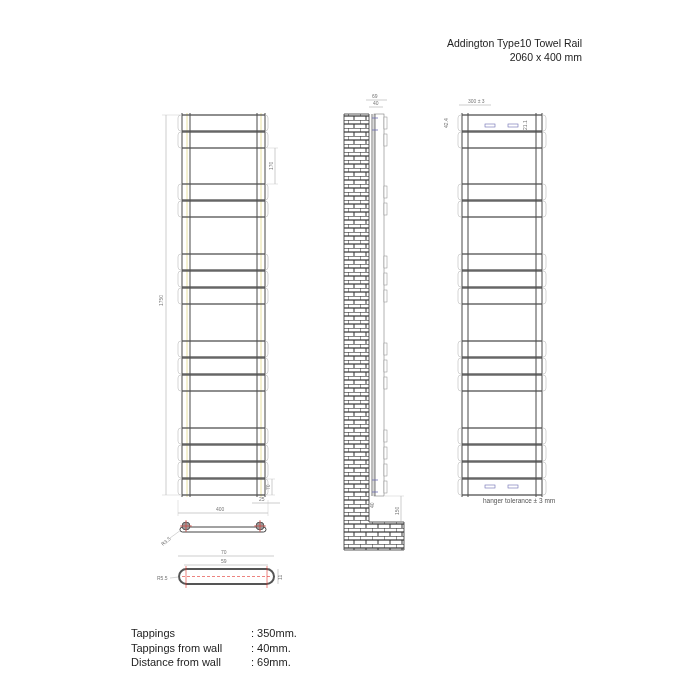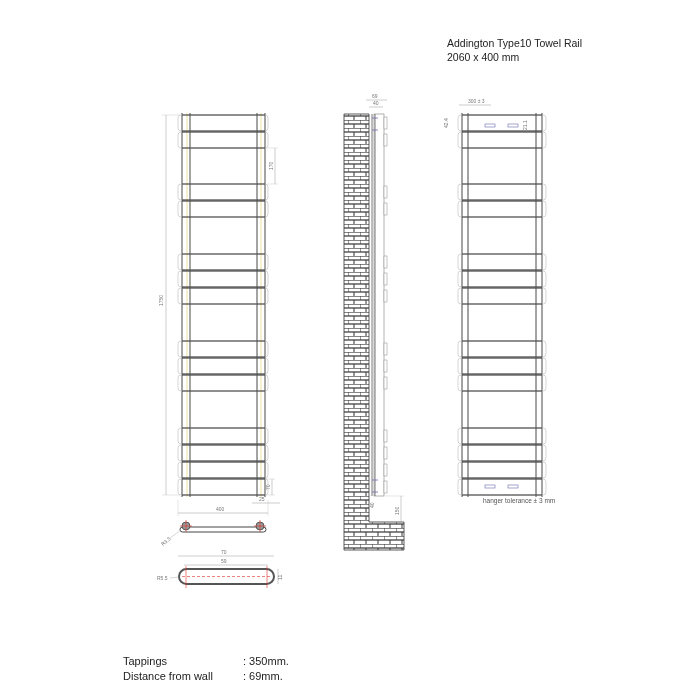--- a/index.html
+++ b/index.html
@@ -1,20 +1,20 @@
 <!DOCTYPE html>
 <html><head>
 <meta charset="utf-8">
 <style>
   html, body { margin:0; padding:0; background:#ffffff; }
   body { width:700px; height:700px; position:relative; overflow:hidden; font-family:"Liberation Sans", sans-serif; color:#222; }
-  .title-block { position:absolute; right:118px; top:36px; font-size:10.5px; line-height:14px; color:#222; }
+  .title-block { position:absolute; right:118px; top:36px; text-align:right; font-size:10.5px; line-height:14px; color:#222; }
   .title-block div { white-space:nowrap; }
   svg.drawing { position:absolute; left:0; top:0; }
-  .specs { position:absolute; left:123px; top:626px; font-size:11px; line-height:14.5px; color:#222;margin-top:28px; }
+  .specs { position:absolute; left:131px; top:626px; font-size:11px; line-height:14.5px; color:#222; }
   .spec-row { display:flex; white-space:nowrap; }
   .spec-label { width:120px; }
   .dim-text { font-family:"Liberation Sans", sans-serif; font-size:5px; fill:#777; }
   .note-text { font-family:"Liberation Sans", sans-serif; font-size:6.5px; fill:#555; }
 </style>
 </head>
 <body>
 
 <div class="title-block">
   <div>Addington Type10 Towel Rail</div>
@@ -247,16 +247,20 @@
     <text class="note-text" x="483" y="503">hanger tolerance ± 3 mm</text>
   </g>
 </svg>
 
 <div class="specs">
   <div class="spec-row">
     <span class="spec-label">Tappings</span>
     <span>: 350mm.</span>
   </div>
   <div class="spec-row">
+    <span class="spec-label">Tappings from wall</span>
+    <span>:  40mm.</span>
+  </div>
+  <div class="spec-row">
     <span class="spec-label">Distance from wall</span>
     <span>:  69mm.</span>
   </div>
 </div>
 
 </body></html>

